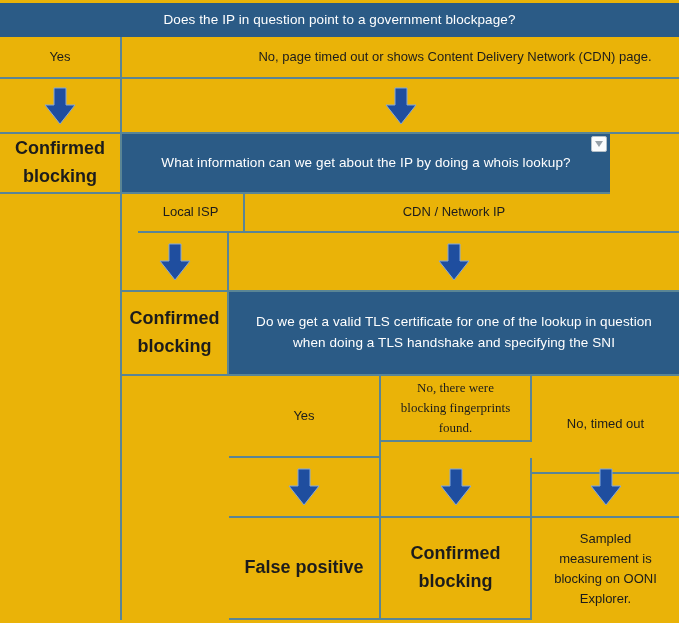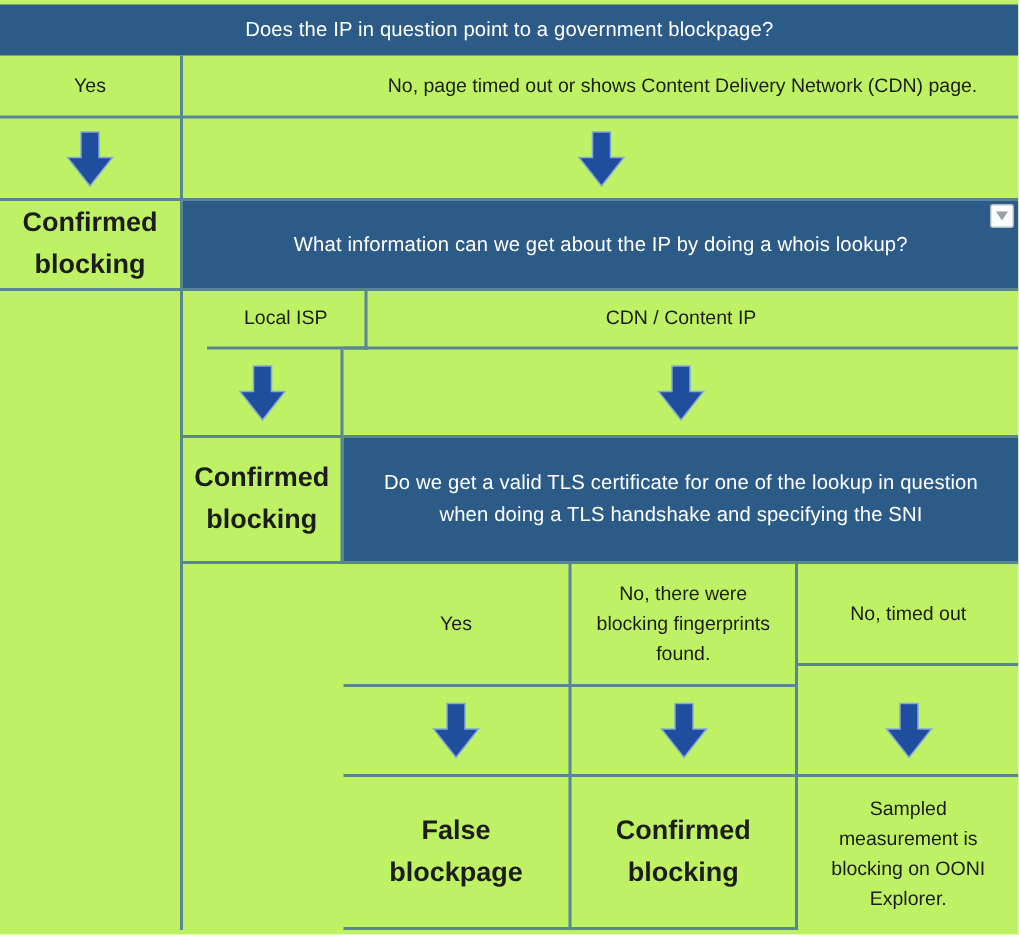--- a/index.html
+++ b/index.html
@@ -6,21 +6,21 @@
     --header-bg:#2b5b86;
     --header-text:#ffffff;
     --border:#5a8595;
     --arrow-fill:#1f4e9f;
     --arrow-stroke:#86a8d8;
     --text:#1c1c1c;
     --bw:2px;
   }
   html,body{margin:0;padding:0;background:#ffffff;}
   #stage{
-    position:relative;width:679px;height:623px;background:#bef264;
+    position:relative;width:679px;height:623px;background:#eab308;
     font-family:"Liberation Sans","DejaVu Sans",sans-serif;
     color:var(--text);font-size:13px;overflow:hidden;
   }
   .cell{
     position:absolute;box-sizing:border-box;
     display:flex;align-items:center;justify-content:center;
     text-align:center;line-height:1.55;
   }
   .hdr{
     background:var(--header-bg);color:var(--header-text);
@@ -58,63 +58,63 @@
       <path d="M10 1 H22 V18 H31 L16 37 L1 18 H10 Z" fill="var(--arrow-fill)" stroke="var(--arrow-stroke)" stroke-width="1"></path>
     </svg>
   </div>
   <div class="cell bb" style="left:122px;top:79px;width:557px;height:55px;">
     <svg class="arrow" width="32" height="38" viewBox="0 0 32 38">
       <path d="M10 1 H22 V18 H31 L16 37 L1 18 H10 Z" fill="var(--arrow-fill)" stroke="var(--arrow-stroke)" stroke-width="1"></path>
     </svg>
   </div>
 
   <div class="cell br bb bold pad" style="left:0;top:134px;width:122px;height:60px;">Confirmed blocking</div>
-  <div class="cell hdr bb pad" style="left:122px;top:134px;width:557px;height:60px;">
+  <div class="cell hdr bb pad" style="left:122px;top:134px;width:488px;height:60px;">
     <span>What information can we get about the IP by doing a whois lookup?</span>
     <span class="dd">
       <span class="dd-tri"></span>
     </span>
   </div>
 
   <div class="vline" style="left:120px;top:194px;height:426px;"></div>
 
   <div class="cell br bb" style="left:122px;top:194px;width:107px;height:39px;margin-left:16px;">Local ISP</div>
-  <div class="cell bb" style="left:229px;top:194px;width:450px;height:39px;">CDN / Content IP</div>
+  <div class="cell bb" style="left:229px;top:194px;width:450px;height:39px;">CDN / Network IP</div>
 
   <div class="cell br bb" style="left:122px;top:233px;width:107px;height:59px;">
     <svg class="arrow" width="32" height="38" viewBox="0 0 32 38">
       <path d="M10 1 H22 V18 H31 L16 37 L1 18 H10 Z" fill="var(--arrow-fill)" stroke="var(--arrow-stroke)" stroke-width="1"></path>
     </svg>
   </div>
   <div class="cell bb" style="left:229px;top:233px;width:450px;height:59px;">
     <svg class="arrow" width="32" height="38" viewBox="0 0 32 38">
       <path d="M10 1 H22 V18 H31 L16 37 L1 18 H10 Z" fill="var(--arrow-fill)" stroke="var(--arrow-stroke)" stroke-width="1"></path>
     </svg>
   </div>
 
   <div class="cell br bb bold pad" style="left:122px;top:292px;width:107px;height:84px;">Confirmed blocking</div>
   <div class="cell hdr bb" style="left:229px;top:292px;width:450px;height:84px;padding:0 16px;">Do we get a valid TLS certificate for one of the lookup in question when doing a TLS handshake and specifying the SNI</div>
 
   <div class="cell br bb pad" style="left:229px;top:376px;width:152px;height:82px;">Yes</div>
-  <div class="cell br bb pad" style="left:381px;top:376px;width:151px;height:82px;">No, there were blocking fingerprints found.</div>
-  <div class="cell bb pad" style="left:532px;top:376px;width:147px;height:68px;">No, timed out</div>
+  <div class="cell br bb pad" style="left:381px;top:376px;width:151px;height:66px;font-family:Liberation Serif, serif;">No, there were blocking fingerprints found.</div>
+  <div class="cell bb pad" style="left:532px;top:376px;width:147px;height:98px;">No, timed out</div>
 
   <div class="cell br bb" style="left:229px;top:458px;width:152px;height:60px;">
     <svg class="arrow" width="32" height="38" viewBox="0 0 32 38">
       <path d="M10 1 H22 V18 H31 L16 37 L1 18 H10 Z" fill="var(--arrow-fill)" stroke="var(--arrow-stroke)" stroke-width="1"></path>
     </svg>
   </div>
   <div class="cell br bb" style="left:381px;top:458px;width:151px;height:60px;">
     <svg class="arrow" width="32" height="38" viewBox="0 0 32 38">
       <path d="M10 1 H22 V18 H31 L16 37 L1 18 H10 Z" fill="var(--arrow-fill)" stroke="var(--arrow-stroke)" stroke-width="1"></path>
     </svg>
   </div>
   <div class="cell bb" style="left:532px;top:458px;width:147px;height:60px;">
     <svg class="arrow" width="32" height="38" viewBox="0 0 32 38">
       <path d="M10 1 H22 V18 H31 L16 37 L1 18 H10 Z" fill="var(--arrow-fill)" stroke="var(--arrow-stroke)" stroke-width="1"></path>
     </svg>
   </div>
 
-  <div class="cell br bb bold pad" style="left:229px;top:518px;width:152px;height:102px;">False blockpage</div>
+  <div class="cell br bb bold pad" style="left:229px;top:518px;width:152px;height:102px;">False positive</div>
   <div class="cell br bb bold pad" style="left:381px;top:518px;width:151px;height:102px;">Confirmed blocking</div>
   <div class="cell pad" style="left:532px;top:518px;width:147px;height:102px;">Sampled measurement is blocking on OONI Explorer.</div>
 
 </div>
 
 </body></html>

